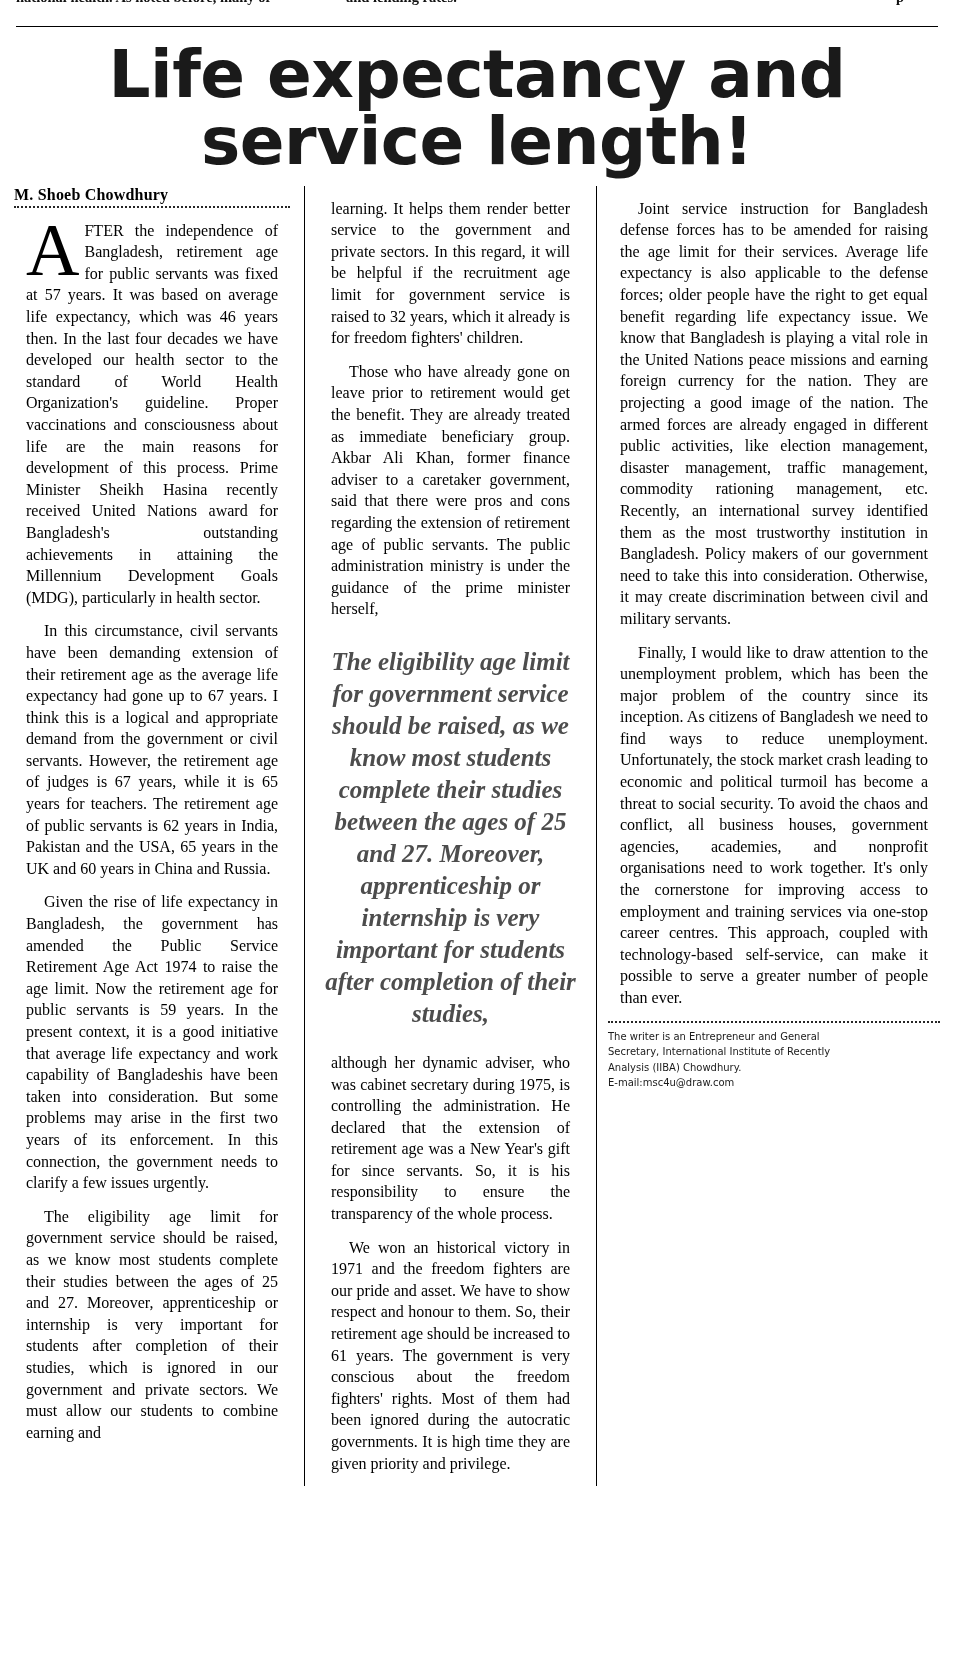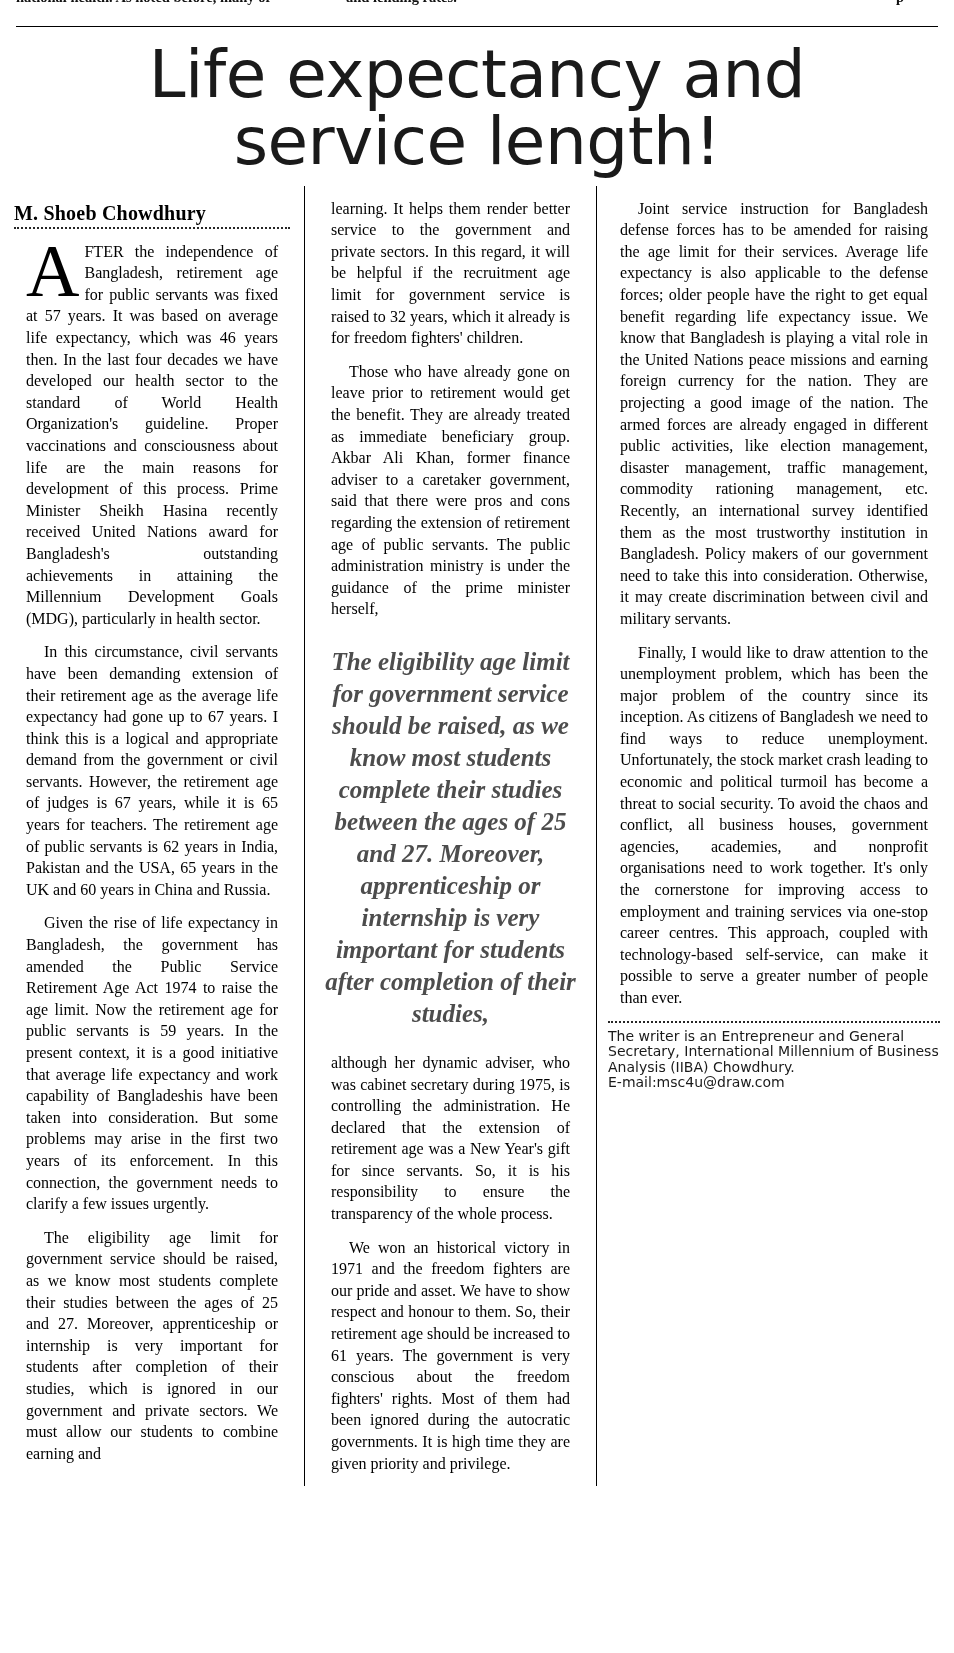--- a/index.html
+++ b/index.html
@@ -42,21 +42,21 @@
     overflow: hidden;
   }
   .top-strip .c1 { left: 0px; width: 280px; }
   .top-strip .c2 { left: 330px; width: 200px; }
   .top-strip .c3 { left: 880px; width: 60px; }
 
   
   .headline {
     text-align: center;
     font-family: "DejaVu Sans", sans-serif;
-    font-weight: 400;
+    font-weight: 700;
     font-size: 66px;
     line-height: 1.02;
     letter-spacing: -0.5px;
     color: #1a1a1a;
     margin: 14px 0 10px 0;
     padding: 0 40px;
   }
 
   
   .cols {
@@ -69,23 +69,23 @@
     position: relative;
     box-sizing: border-box;
   }
   .col-1 { width: 290px; padding-right: 14px; }
   .col-2 { width: 292px; padding: 0 14px; border-left: 1px solid #000; }
   .col-3 { width: 344px; padding-left: 11px; border-left: 1px solid #000; }
 
   .byline {
     font-family: "Liberation Serif", serif;
     font-weight: bold;
-    font-size: 20px;
+    font-size: 16px;
     letter-spacing: 0.2px;
-    margin: 16px 0 2px 0;
+    margin: 0 0 2px 0;
   }
   .dotted-rule {
     border-bottom: 2px dotted #000;
     height: 0;
     margin: 1px 0 7px 0;
     opacity: 0.85;
   }
 
   p.body {
     font-family: "Liberation Serif", serif;
@@ -123,21 +123,21 @@
 
   
   .foot-rule {
     border-bottom: 2px dotted #000;
     height: 0;
     margin: 10px 0 6px 0;
     opacity: 0.85;
   }
   .footnote {
     font-family: "DejaVu Sans", sans-serif;
-    font-size: 14px;
+    font-size: 10px;
     line-height: 15.5px;
     color: #1a1a1a;
   }
   .footnote div { white-space: pre-wrap; }
 </style>
 </head>
 <body>
 
 <div class="page">
 
@@ -167,20 +167,20 @@
       <p class="body first">although her dynamic adviser, who was cabinet secretary during 1975, is controlling the administration. He declared that the extension of retirement age was a New Year's gift for since servants. So, it is his responsibility to ensure the transparency of the whole process.</p>
       <p class="body">We won an historical victory in 1971 and the freedom fighters are our pride and asset. We have to show respect and honour to them. So, their retirement age should be increased to 61 years. The government is very conscious about the freedom fighters' rights. Most of them had been ignored during the autocratic governments. It is high time they are given priority and privilege.</p>
     </div>
 
     <div class="col col-3">
       <p class="body">Joint service instruction for Bangladesh defense forces has to be amended for raising the age limit for their services. Average life expectancy is also applicable to the defense forces; older people have the right to get equal benefit regarding life expectancy issue. We know that Bangladesh is playing a vital role in the United Nations peace missions and earning foreign currency for the nation. They are projecting a good image of the nation. The armed forces are already engaged in different public activities, like election management, disaster management, traffic management, commodity rationing management, etc. Recently, an international survey identified them as the most trustworthy institution in Bangladesh. Policy makers of our government need to take this into consideration. Otherwise, it may create discrimination between civil and military servants.</p>
       <p class="body">Finally, I would like to draw attention to the unemployment problem, which has been the major problem of the country since its inception. As citizens of Bangladesh we need to find ways to reduce unemployment. Unfortunately, the stock market crash leading to economic and political turmoil has become a threat to social security. To avoid the chaos and conflict, all business houses, government agencies, academies, and nonprofit organisations need to work together. It's only the cornerstone for improving access to employment and training services via one-stop career centres. This approach, coupled with technology-based self-service, can make it possible to serve a greater number of people than ever.</p>
       <div class="foot-rule"></div>
       <div class="footnote">
         <div>The writer is an Entrepreneur and General</div>
-        <div>Secretary, International Millennium of Business</div>
+        <div>Secretary, International Institute of Recently</div>
         <div>Analysis (IIBA) Chowdhury.</div>
         <div>E-mail:msc4u@draw.com</div>
       </div>
     </div>
 
   </div>
 </div>
 
 </body></html>

